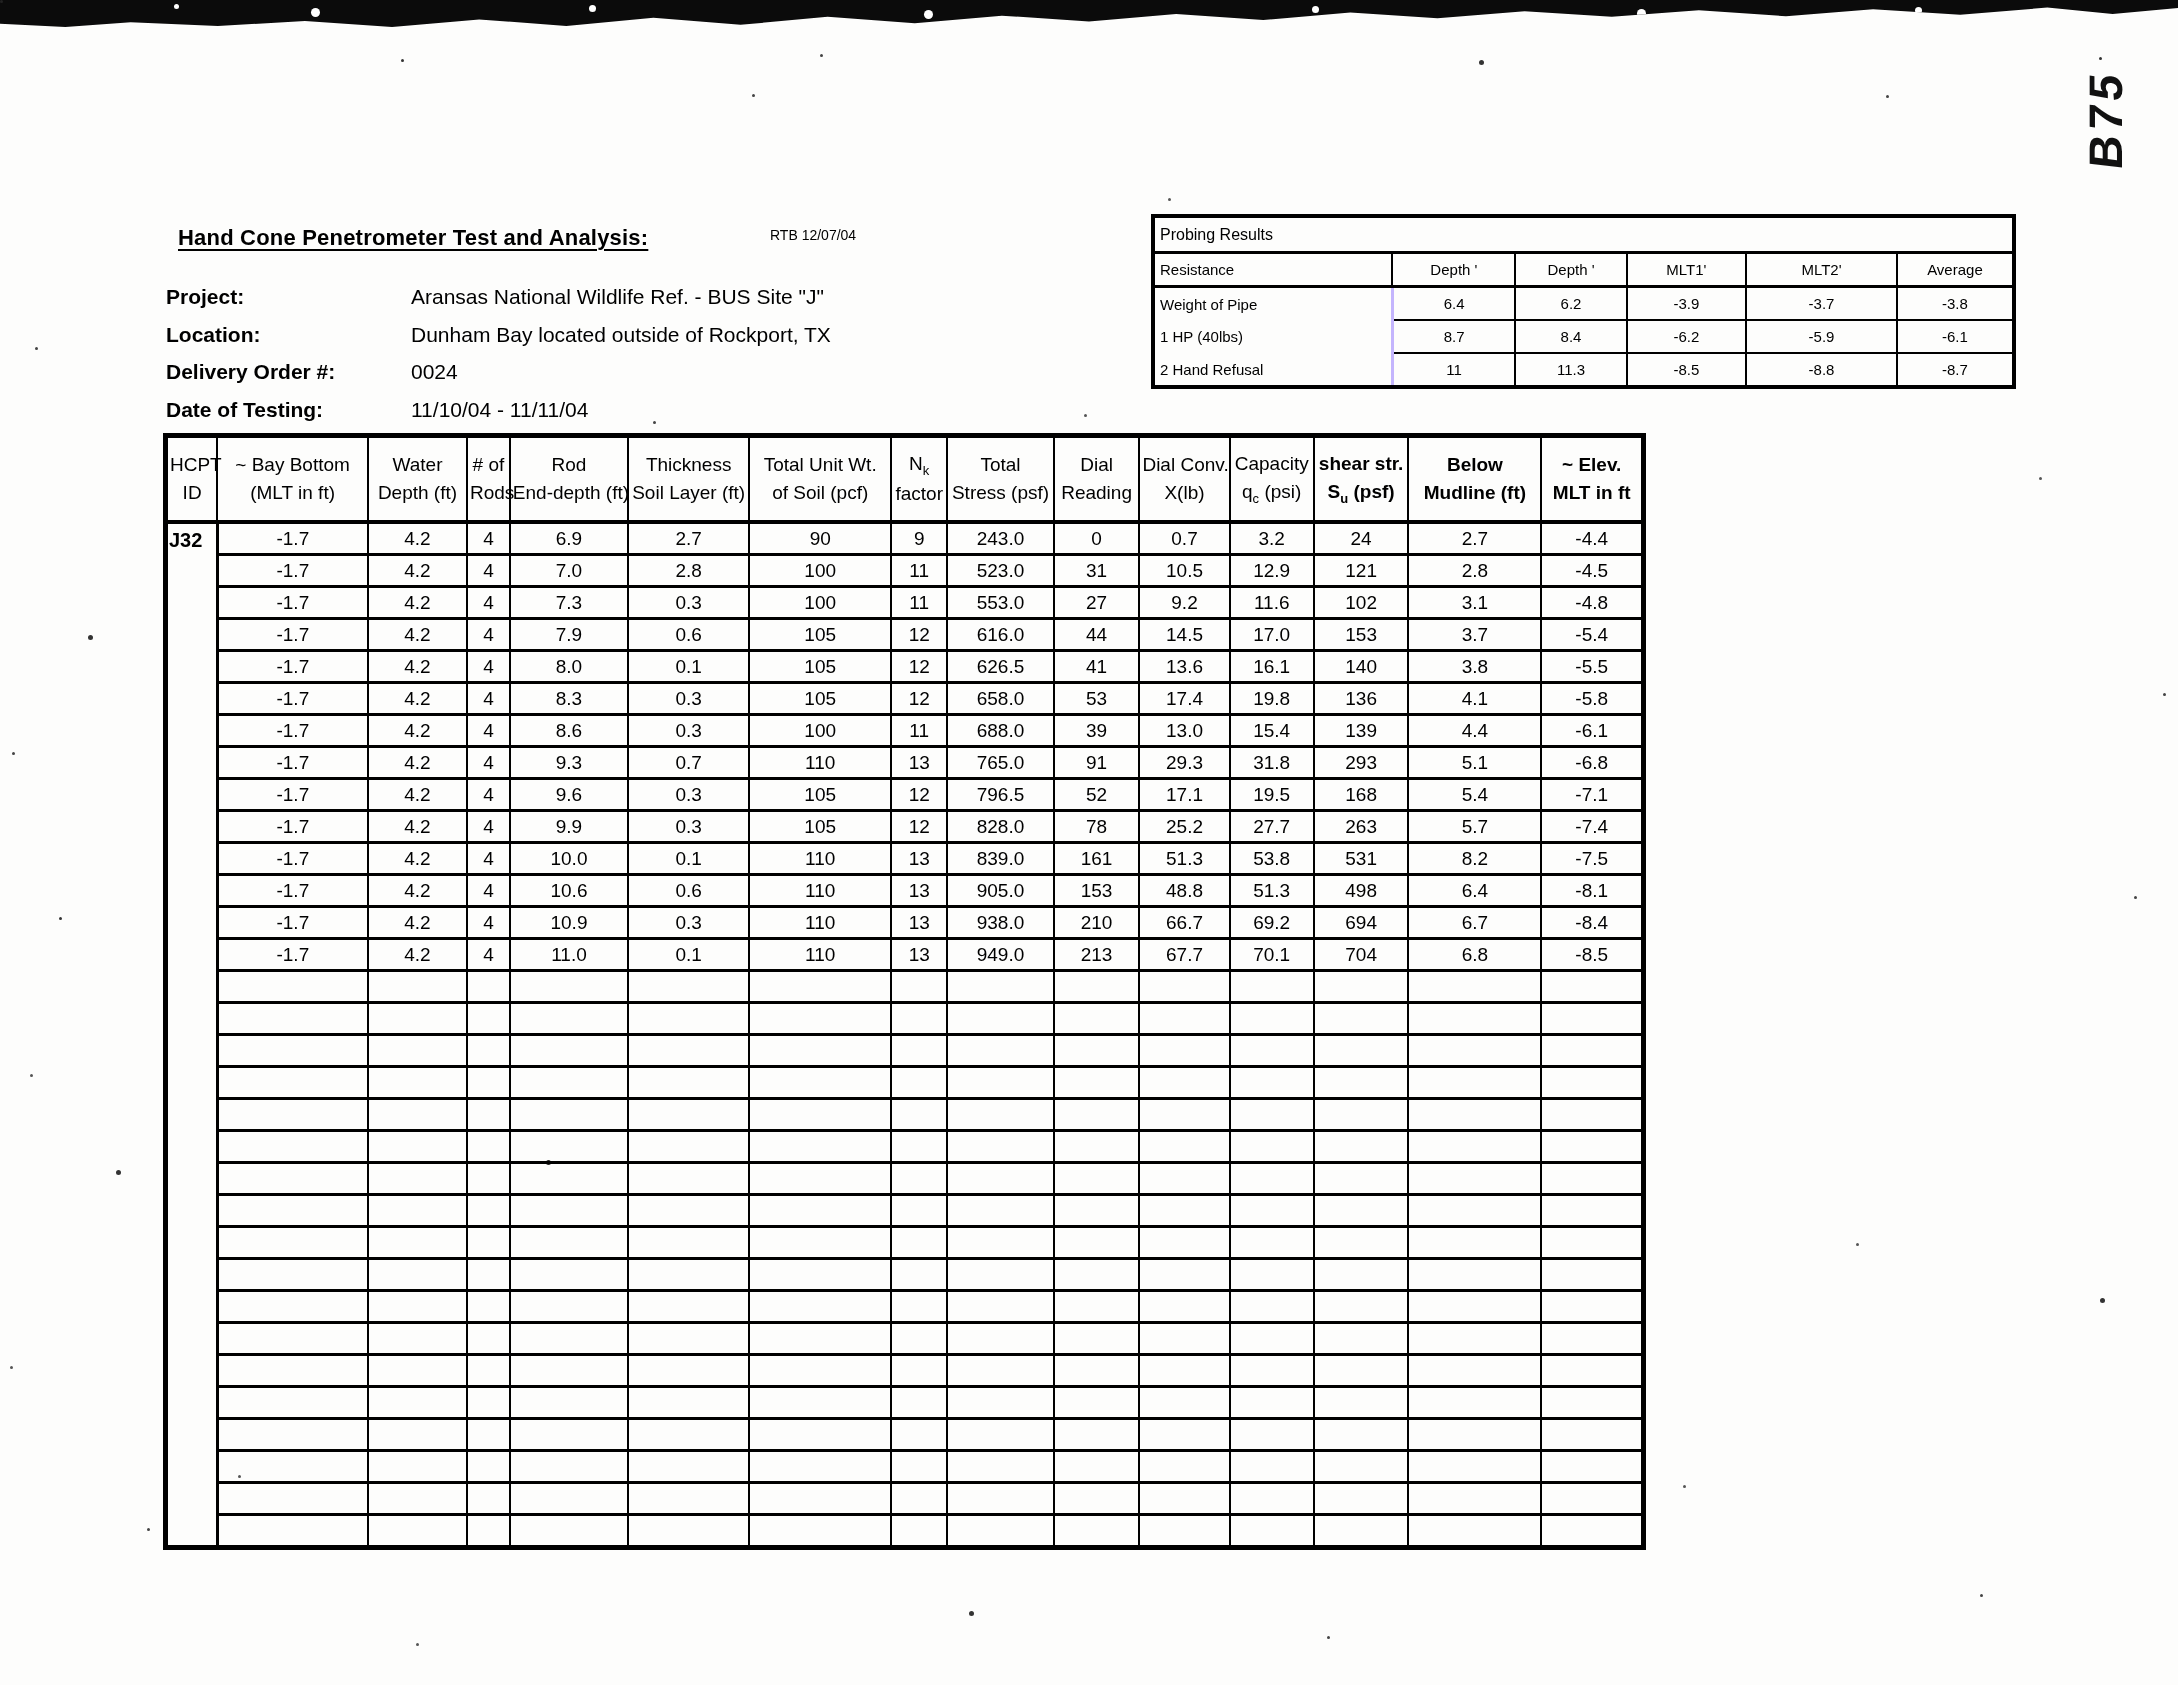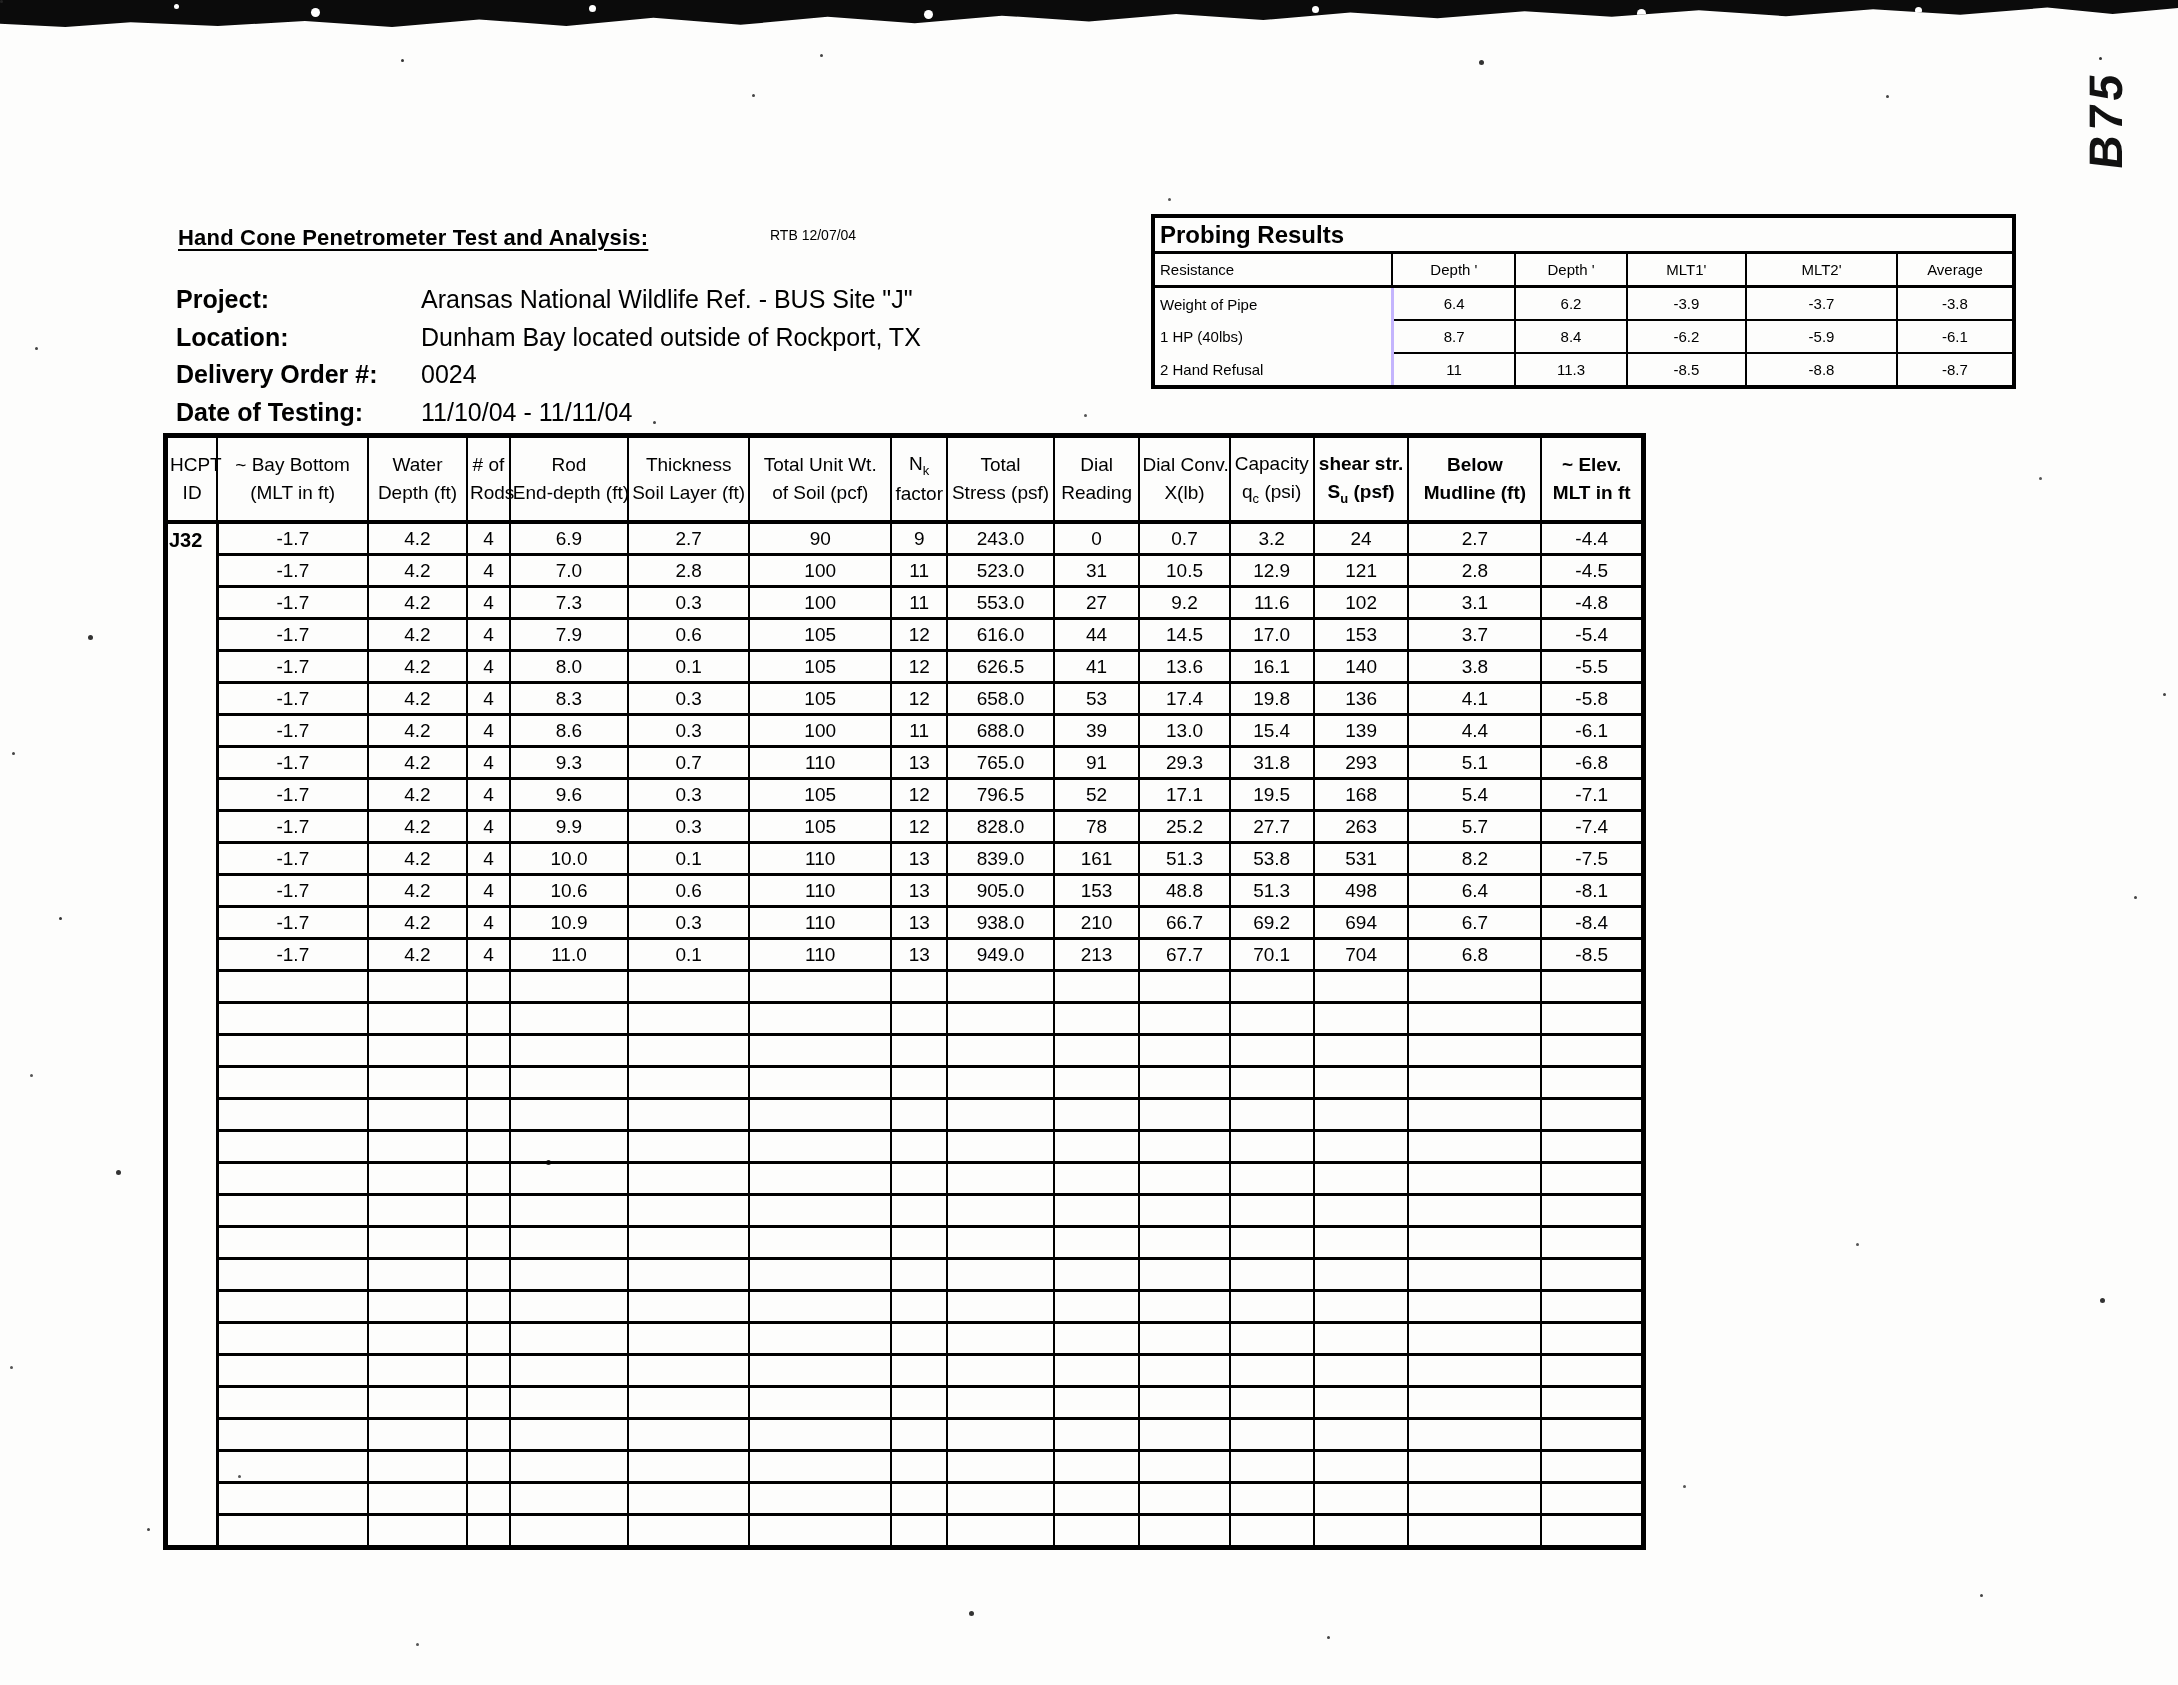--- a/index.html
+++ b/index.html
@@ -28,29 +28,29 @@
 
   
   .hand-note{position:absolute;left:2051px;top:65px;width:109px;height:109px;
     display:flex;align-items:center;justify-content:center;
     transform:rotate(-90deg) skewX(-7deg);font-size:47px;font-weight:bold;letter-spacing:4px;color:#111;}
 
   
   .doc-title{position:absolute;left:178px;top:225px;font-size:22px;font-weight:bold;
     text-decoration:underline;text-underline-offset:4px;letter-spacing:0.2px;}
   .doc-date{position:absolute;left:770px;top:227px;font-size:14px;}
-  .info-row{position:absolute;left:176px;font-size:25px;white-space:nowrap;}
+  .info-row{position:absolute;left:166px;font-size:21px;white-space:nowrap;}
   .info-row .lab{display:inline-block;width:245px;font-weight:bold;}
   .info-row .val{font-weight:normal;}
 
   
   table{border-collapse:collapse;table-layout:fixed;}
   .probing{position:absolute;left:1151px;top:214px;width:865px;border:4px solid #000;}
   .probing td{padding:0 5px;height:31px;font-size:15px;line-height:1;}
-  .probing .p-title{font-size:24px;font-weight:bold;border-bottom:3px solid #000;height:33px;text-align:left;}
+  .probing .p-title{font-size:16px;font-weight:normal;border-bottom:3px solid #000;height:33px;text-align:left;}
   .probing .p-h{border:2px solid #000;border-bottom:3px solid #000;text-align:center;}
   .probing .p-h.p-l{text-align:left;}
   .probing .p-lab{border-left:2px solid #000;border-right:3px solid #c4b5fd;border-top:none;border-bottom:none;text-align:left;}
   .probing .p-val{border:2px solid #000;text-align:center;}
 
   
   .maintbl{position:absolute;left:163px;top:433px;width:1483px;height:1025px;border:5px solid #000;}
   .maintbl th{border:2px solid #000;border-bottom:4px solid #000;height:82px;padding:0 2px;
     font-size:19px;font-weight:normal;text-align:center;vertical-align:middle;}
   .maintbl th.bold{font-weight:bold;}

